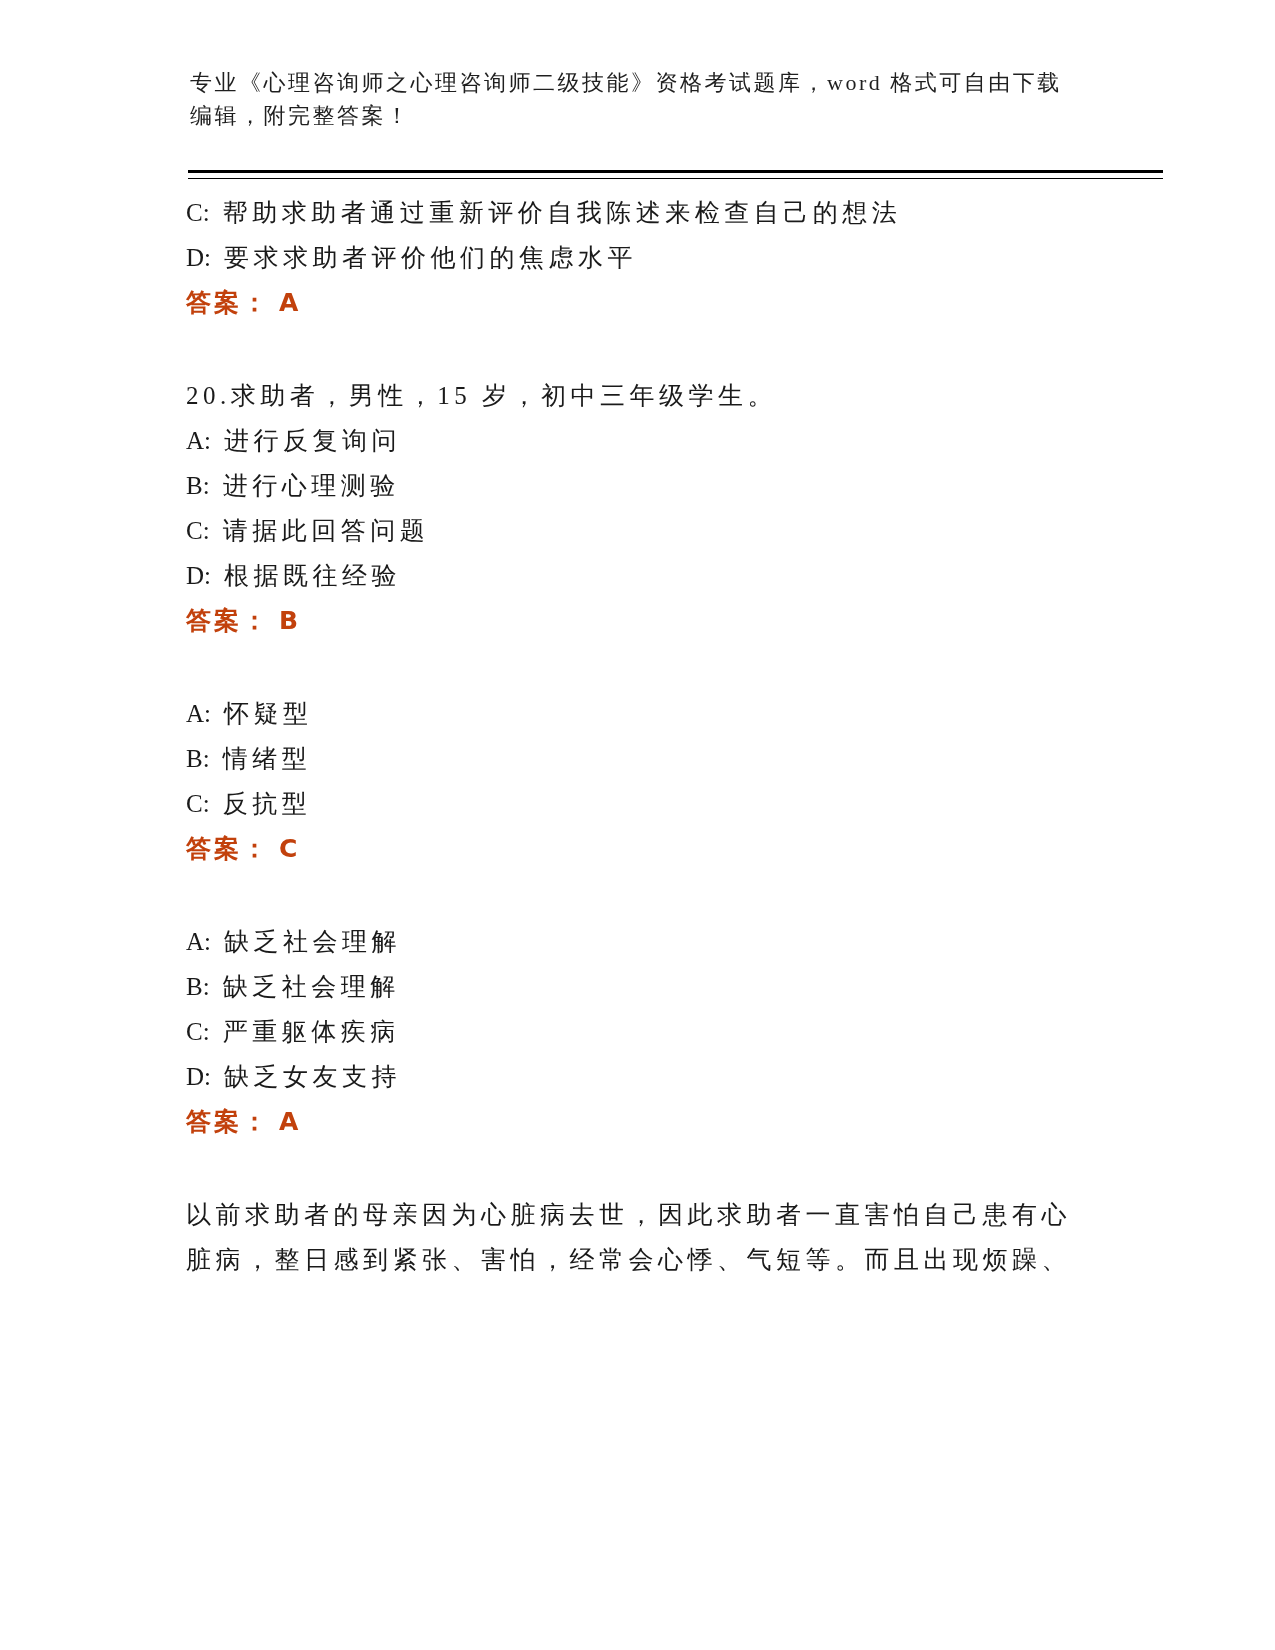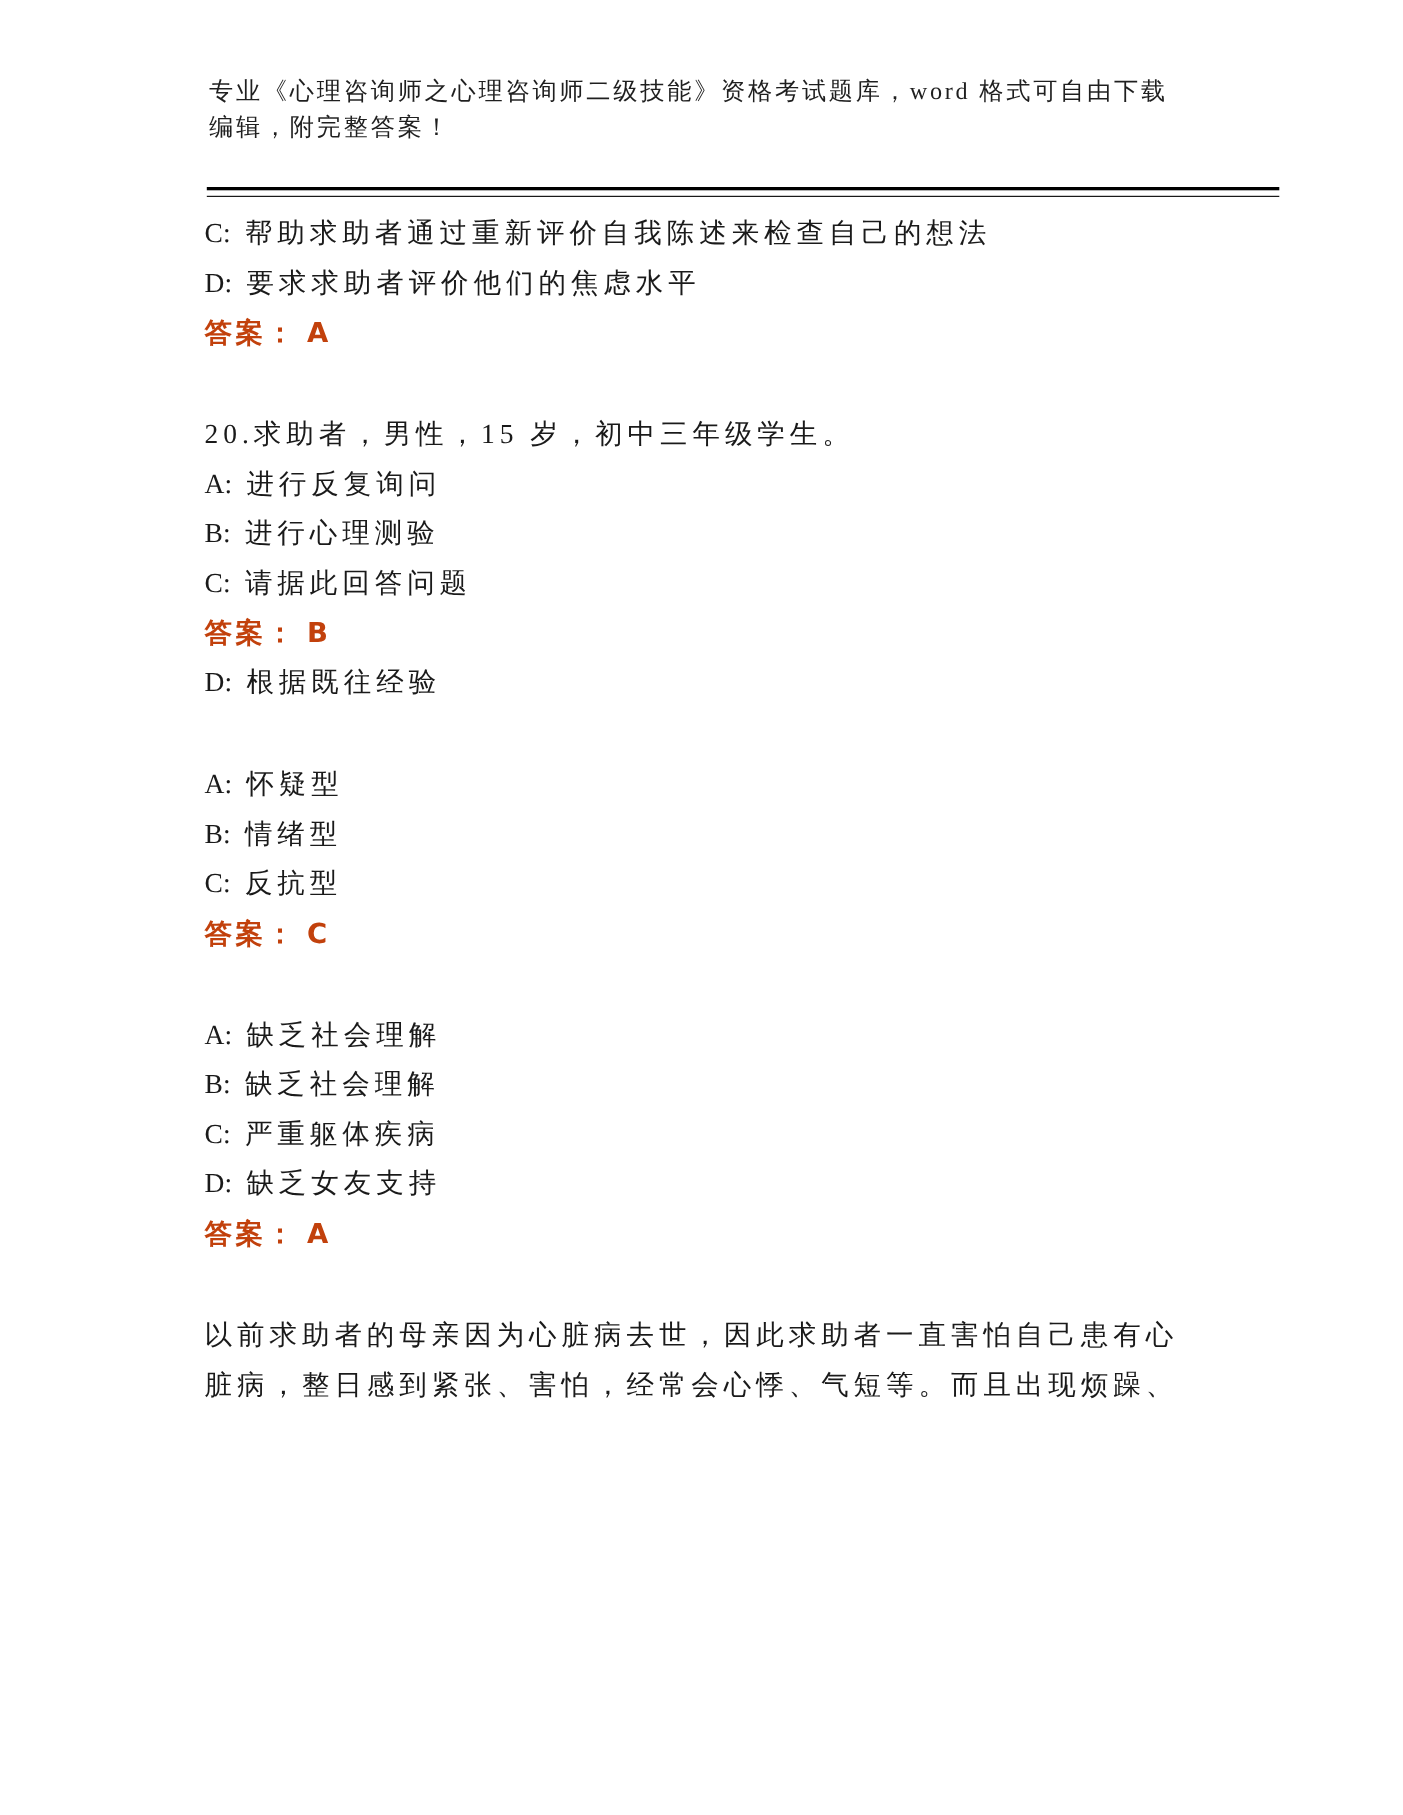--- a/index.html
+++ b/index.html
@@ -79,22 +79,22 @@
       <p class="line"><span class="opt-label">C:</span><span>帮助求助者通过重新评价自我陈述来检查自己的想法</span></p>
       <p class="line"><span class="opt-label">D:</span><span>要求求助者评价他们的焦虑水平</span></p>
       <p class="line answer"><span>答案：</span><span class="ans-val">A</span></p>
     </section>
 
     <section class="block">
       <p class="line">20.求助者，男性，15 岁，初中三年级学生。</p>
       <p class="line"><span class="opt-label">A:</span><span>进行反复询问</span></p>
       <p class="line"><span class="opt-label">B:</span><span>进行心理测验</span></p>
       <p class="line"><span class="opt-label">C:</span><span>请据此回答问题</span></p>
+      <p class="line"><span class="opt-label">D:</span><span>根据既往经验</span></p>
       <p class="line answer"><span>答案：</span><span class="ans-val">B</span></p>
-      <p class="line"><span class="opt-label">D:</span><span>根据既往经验</span></p>
     </section>
 
     <section class="block">
       <p class="line"><span class="opt-label">A:</span><span>怀疑型</span></p>
       <p class="line"><span class="opt-label">B:</span><span>情绪型</span></p>
       <p class="line"><span class="opt-label">C:</span><span>反抗型</span></p>
       <p class="line answer"><span>答案：</span><span class="ans-val">C</span></p>
     </section>
 
     <section class="block">

